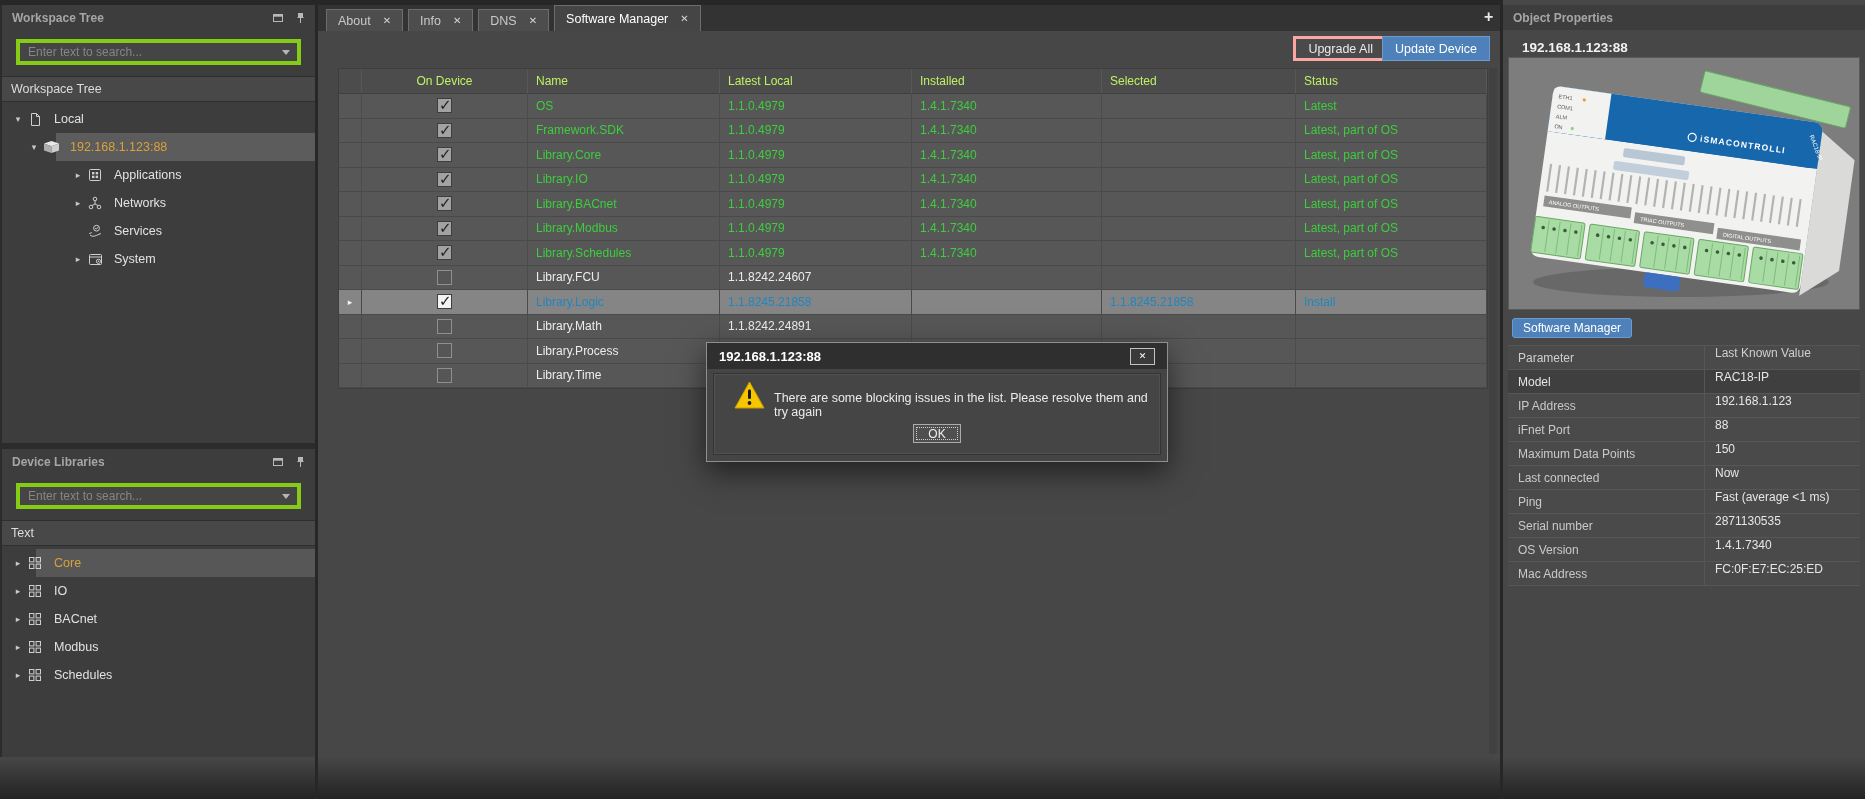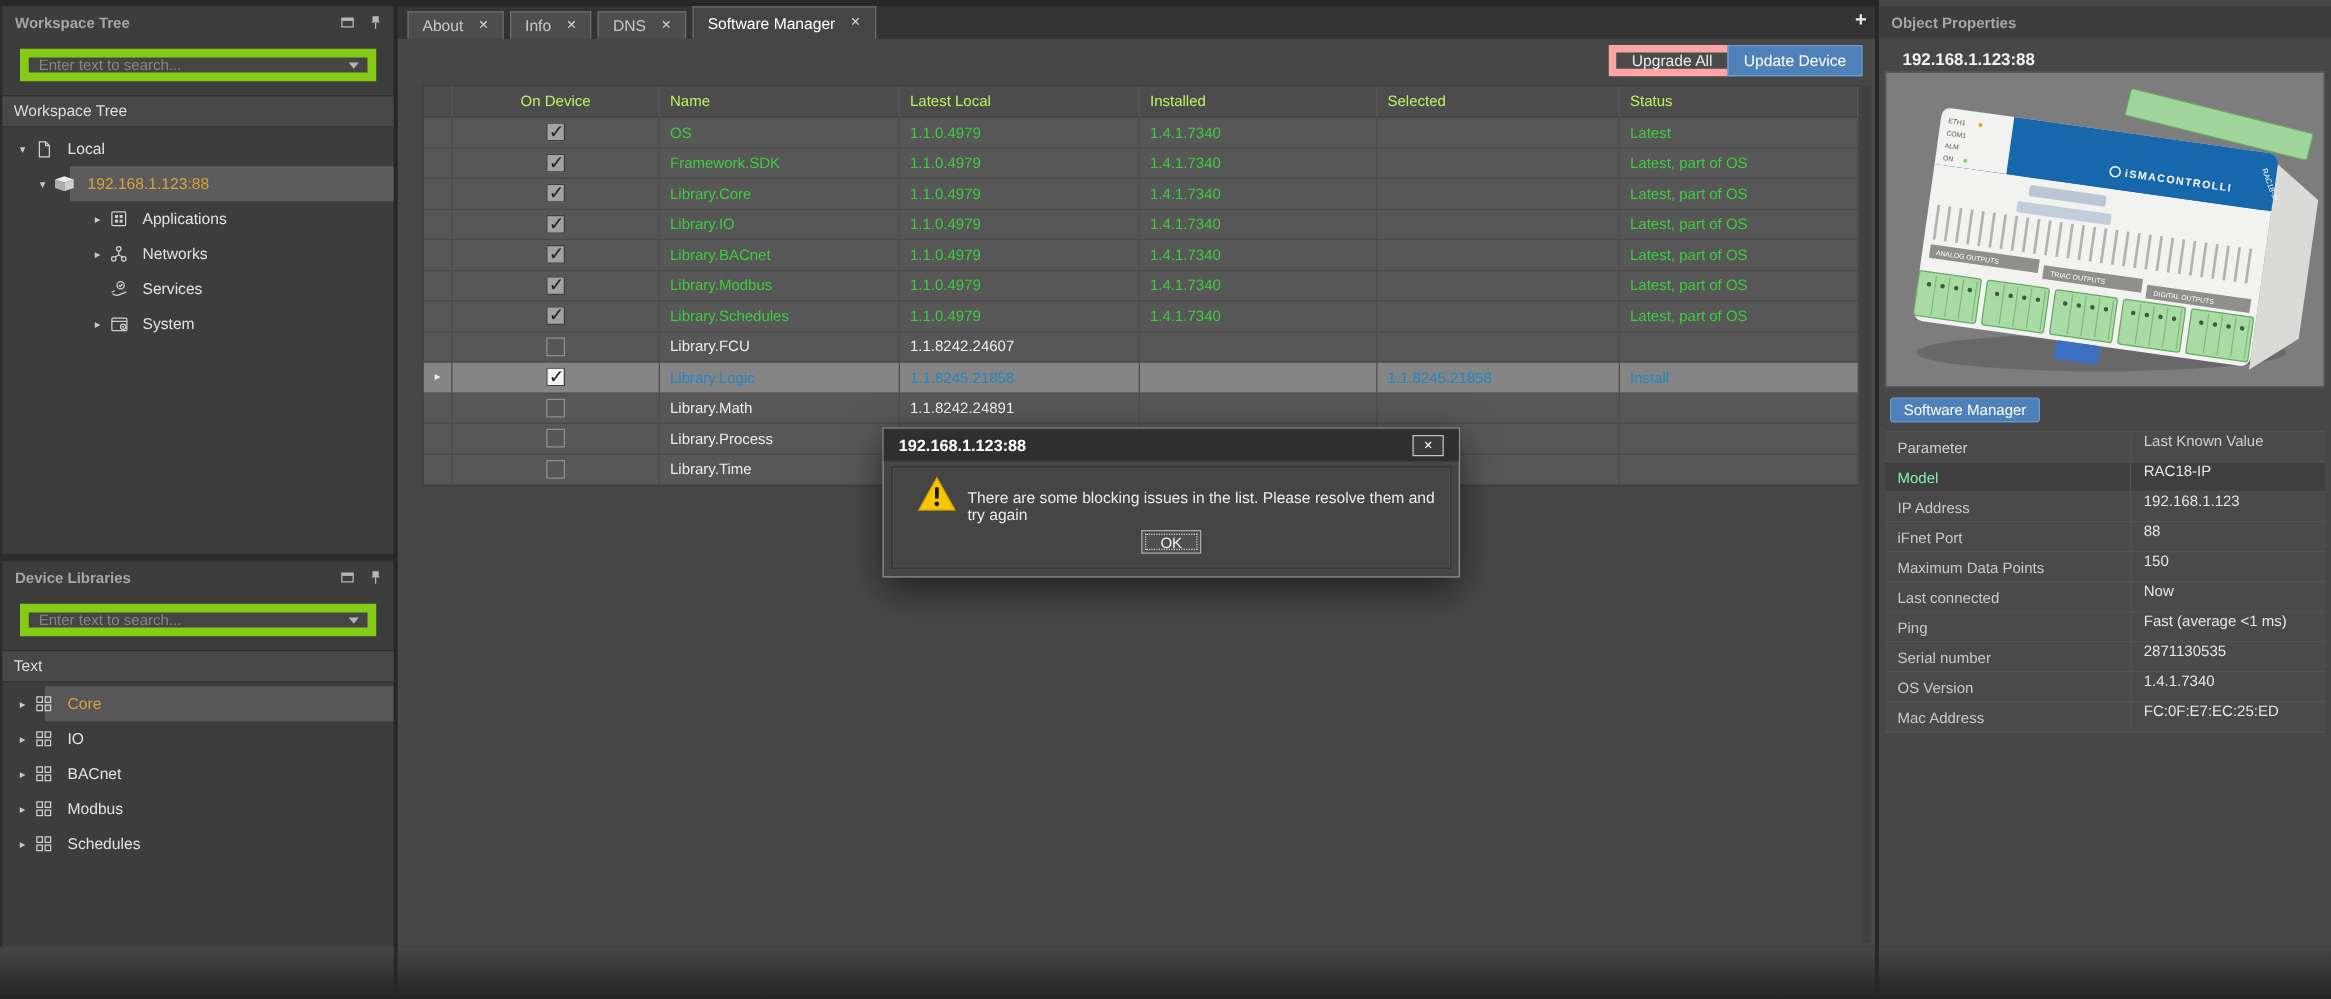--- a/index.html
+++ b/index.html
@@ -13,21 +13,21 @@
              background:linear-gradient(#474747,#232323);z-index:4;}
 
   
   .lpanel{position:absolute;left:2px;width:313px;background:#3d3d3d;}
   #wsPanel{top:5px;height:438px;}
   #libPanel{top:449px;height:308px;}
   .panel-title{height:25px;display:flex;align-items:center;padding:0 10px;
                color:#a6a6a6;font-weight:bold;font-size:12px;}
   .panel-title .sp{flex:1;}
   .wicon{margin-left:12px;display:flex;align-items:center;}
-  .searchbox{margin:9px 14px 0;height:26px;background:#454545;border:7px solid #84cc16;
+  .searchbox{margin:9px 14px 0;height:26px;background:#454545;border:4px solid #84cc16;
              display:flex;align-items:stretch;}
   .searchbox .ph{flex:1;display:flex;align-items:center;padding:0 8px;color:#868686;}
   .searchbox .dd{width:22px;display:flex;align-items:center;justify-content:center;}
   .tri{width:0;height:0;border-left:4px solid transparent;border-right:4px solid transparent;
        border-top:5px solid #b5b5b5;}
   .sec-header{margin-top:11px;height:26px;background:#484848;border-top:1px solid #2e2e2e;
               border-bottom:1px solid #2e2e2e;display:flex;align-items:center;padding:0 9px;
               color:#dcdcdc;font-size:12.5px;}
   .tree{padding-top:3px;}
   .titem{height:28px;display:flex;align-items:center;position:relative;}
@@ -42,21 +42,21 @@
   #tabstrip{position:absolute;left:318px;top:5px;width:1182px;height:26px;background:#333;
             display:flex;align-items:flex-end;padding-left:8px;}
   .tab{display:flex;align-items:center;gap:12px;padding:0 11px;height:22px;background:#4d4d4d;
        border:1px solid #6d6d6d;border-bottom:none;margin-right:5px;color:#c9c9c9;font-size:12.5px;}
   .tab.active{height:26px;background:#454545;color:#ffffff;}
   .tab .x{font-size:10px;font-weight:bold;color:#d5d5d5;}
   #plusBtn{position:absolute;left:1484px;top:8px;color:#e8e8e8;font-size:16px;font-weight:bold;z-index:2;}
   #content{position:absolute;left:318px;top:31px;width:1182px;height:726px;background:#474747;}
   .btn{position:absolute;top:5px;height:25px;display:flex;align-items:center;justify-content:center;
        font-size:12.5px;padding:0 12px;}
-  #btnUpgrade{right:112px;background:#4a4a4a;border:6px solid #fca5a5;color:#eaeaea;}
+  #btnUpgrade{right:112px;background:#4a4a4a;border:3px solid #fca5a5;color:#eaeaea;}
   #btnUpdate{right:10px;background:#4e81ba;border:1px solid #6d9bce;color:#ffffff;}
 
   
   #swtable{position:absolute;left:20px;top:37px;width:1150px;border:1px solid #3e3e3e;}
   .thead{display:flex;height:25px;background:#4c4c4c;}
   .th{display:flex;align-items:center;padding:0 8px;color:#bef264;border-right:1px solid #585858;
       border-bottom:1px solid #404040;}
   .trow{display:flex;height:24.5px;background:#575757;}
   .trow.hl{background:#858585;}
   .td{display:flex;align-items:center;border-right:1px solid #4b4b4b;border-bottom:1px solid #4a4a4a;
@@ -102,21 +102,21 @@
   #swmBtn{position:absolute;left:9px;top:318px;height:20px;padding:0 10px;background:#4e81ba;
           border:1px solid #6d9bce;border-radius:3px;color:#fff;font-size:12px;
           display:inline-flex;align-items:center;}
   #propTable{position:absolute;left:5px;top:345px;width:352px;border-top:1px solid #565656;}
   .prow{display:flex;height:24px;border-bottom:1px solid #565656;background:#4a4a4a;align-items:flex-start;}
   .prow.phead .pl,.prow.phead .pv{color:#cfcfcf;}
   .prow.sel{background:#3f3f3f;}
   .pl{width:197px;flex:none;padding-left:10px;color:#c9c9c9;border-right:1px solid #565656;
       height:100%;display:flex;align-items:center;}
   .pv{flex:1;padding-left:10px;color:#e6e6e6;}
-  .prow.sel .pl{color:#86efac;}
+  .prow.sel .pl{color:#e5e5e5;}
 </style>
 </head>
 <body>
 
 <div id="app">
   <div class="hstrip"></div>
 
   <section class="lpanel" id="wsPanel">
     <div class="panel-title">
       <span>Workspace Tree</span>

